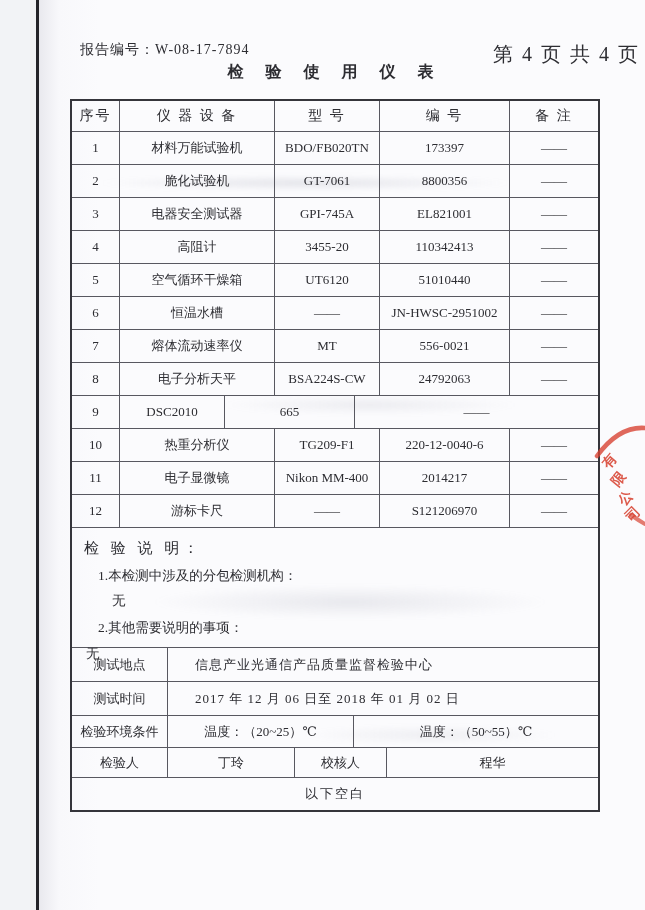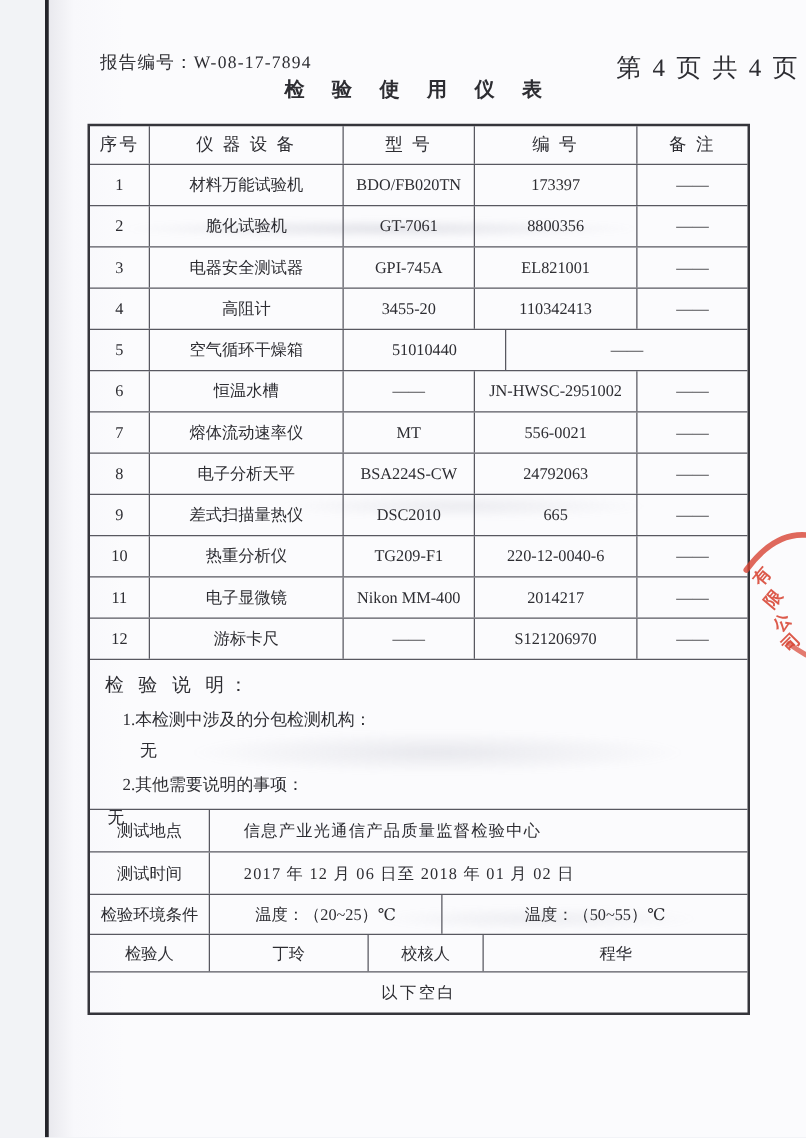--- a/index.html
+++ b/index.html
@@ -112,20 +112,21 @@
     <div class="trow drow">
       <div class="tcell c-no">4</div>
       <div class="tcell c-name">高阻计</div>
       <div class="tcell c-model">3455-20</div>
       <div class="tcell c-serial">110342413</div>
       <div class="tcell c-remark">——</div>
     </div>
     <div class="trow drow">
       <div class="tcell c-no">5</div>
       <div class="tcell c-name">空气循环干燥箱</div>
+      <div class="tcell c-model">UT6120</div>
       <div class="tcell c-serial">51010440</div>
       <div class="tcell c-remark">——</div>
     </div>
     <div class="trow drow">
       <div class="tcell c-no">6</div>
       <div class="tcell c-name">恒温水槽</div>
       <div class="tcell c-model">——</div>
       <div class="tcell c-serial">JN-HWSC-2951002</div>
       <div class="tcell c-remark">——</div>
     </div>
@@ -138,21 +139,20 @@
     </div>
     <div class="trow drow">
       <div class="tcell c-no">8</div>
       <div class="tcell c-name">电子分析天平</div>
       <div class="tcell c-model">BSA224S-CW</div>
       <div class="tcell c-serial">24792063</div>
       <div class="tcell c-remark">——</div>
     </div>
     <div class="trow drow">
       <div class="tcell c-no">9</div>
-      <div class="tcell c-name">差式扫描量热仪</div>
       <div class="tcell c-model">DSC2010</div>
       <div class="tcell c-serial">665</div>
       <div class="tcell c-remark">——</div>
     </div>
     <div class="trow drow">
       <div class="tcell c-no">10</div>
       <div class="tcell c-name">热重分析仪</div>
       <div class="tcell c-model">TG209-F1</div>
       <div class="tcell c-serial">220-12-0040-6</div>
       <div class="tcell c-remark">——</div>

